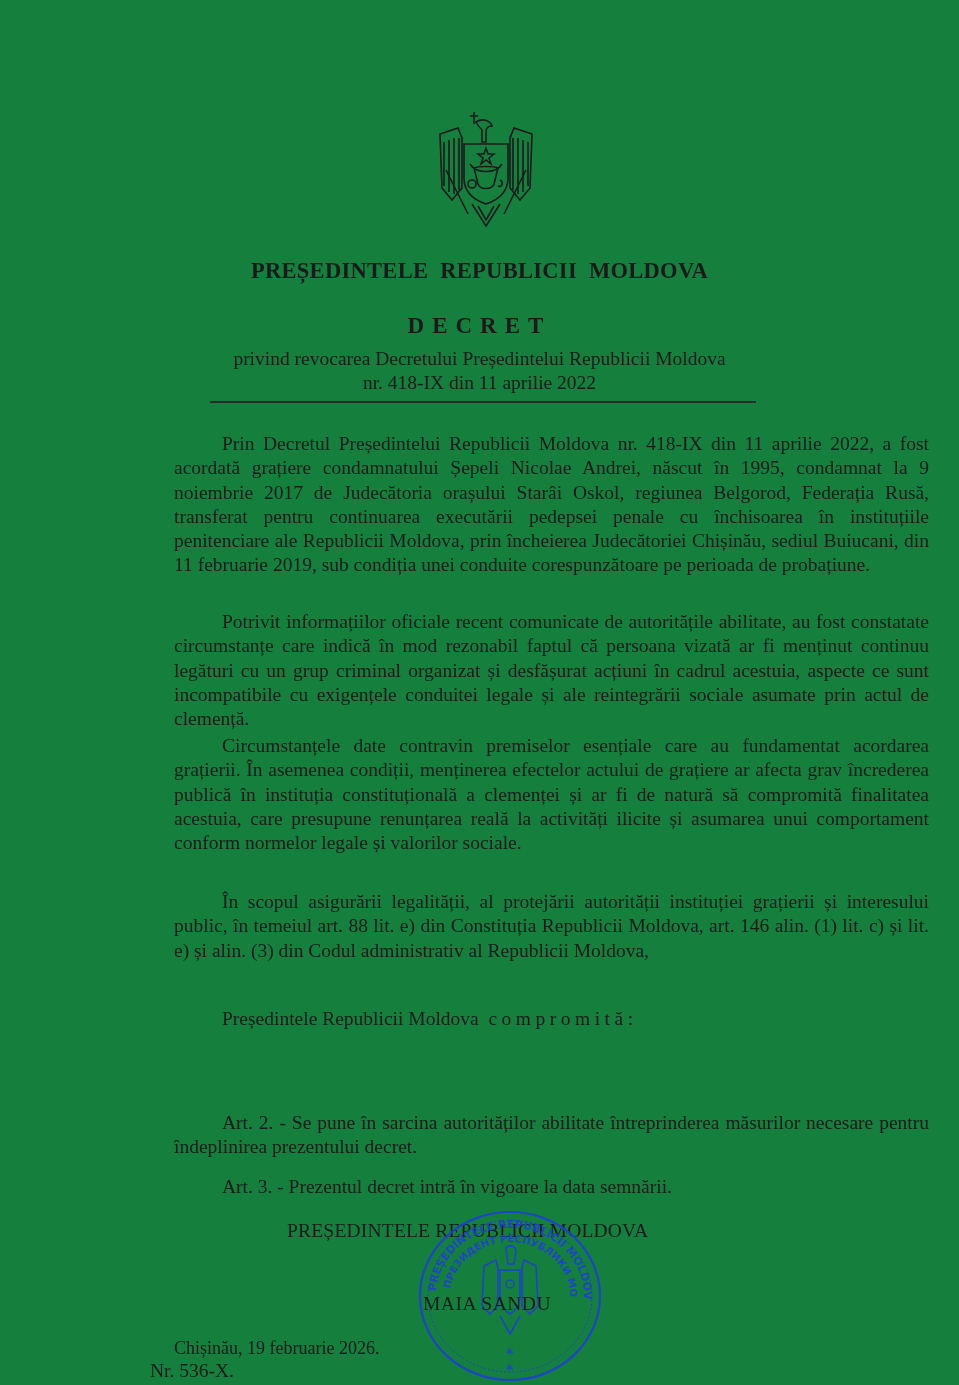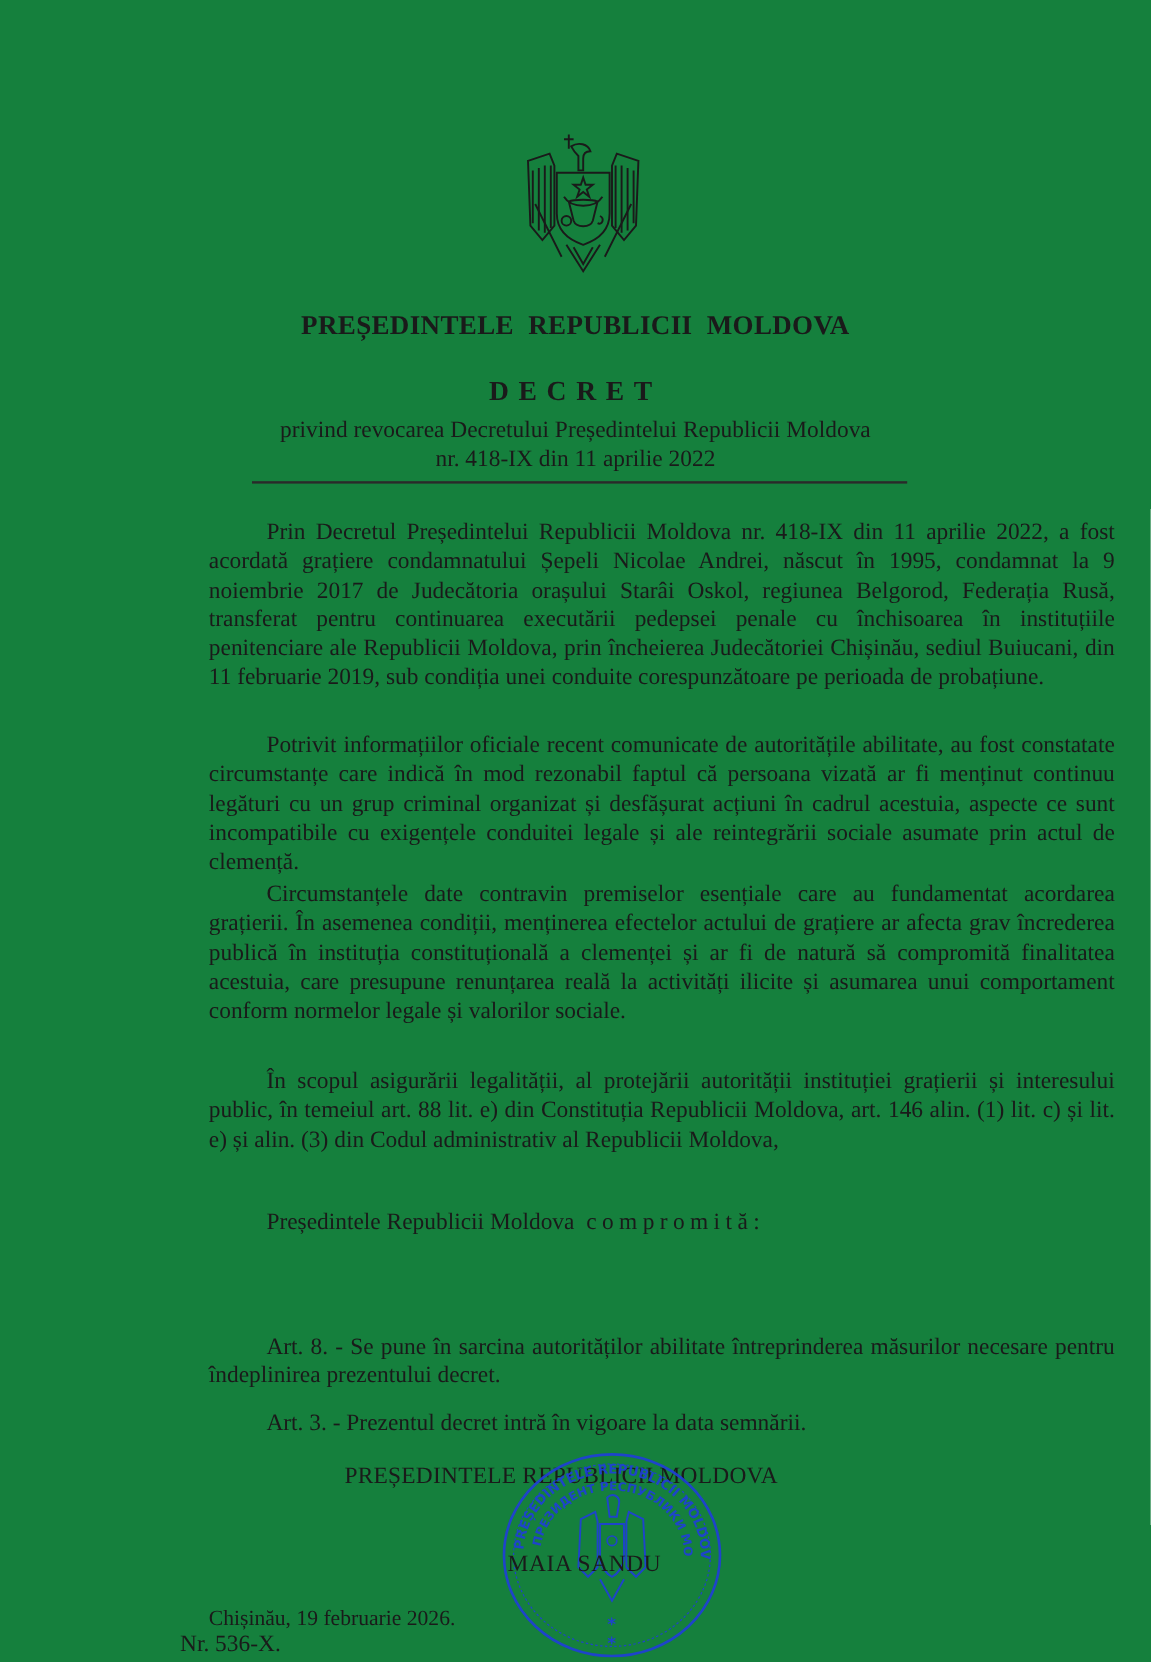--- a/index.html
+++ b/index.html
@@ -89,21 +89,21 @@
     </div>
   <div class="body p4">
       <p>În scopul asigurării legalității, al protejării autorității instituției grațierii și interesului public, în temeiul art. 88 lit. e) din Constituția Republicii Moldova, art. 146 alin. (1) lit. c) și lit. e) și alin. (3) din Codul administrativ al Republicii Moldova,</p>
     </div>
 
   <div class="body p5">
     <p><span>Președintele Republicii Moldova</span>&nbsp;&nbsp;<span class="spaced">compromită:</span></p>
   </div>
 
   <div class="body p7">
-      <p>Art. 8. - Se pune în sarcina autorităților abilitate întreprinderea măsurilor necesare pentru îndeplinirea prezentului decret.</p>
+      <p>Art. 2. - Se pune în sarcina autorităților abilitate întreprinderea măsurilor necesare pentru îndeplinirea prezentului decret.</p>
     </div>
   <div class="body p8">
       <p>Art. 3. - Prezentul decret intră în vigoare la data semnării.</p>
     </div>
 
   <div class="sig-title">PREȘEDINTELE REPUBLICII MOLDOVA</div>
 
   <svg class="stamp" viewBox="0 0 192 176">
     <defs>
       <path id="stampArcOuter" d="M22 88 A74 68 0 1 1 170 88"></path>

